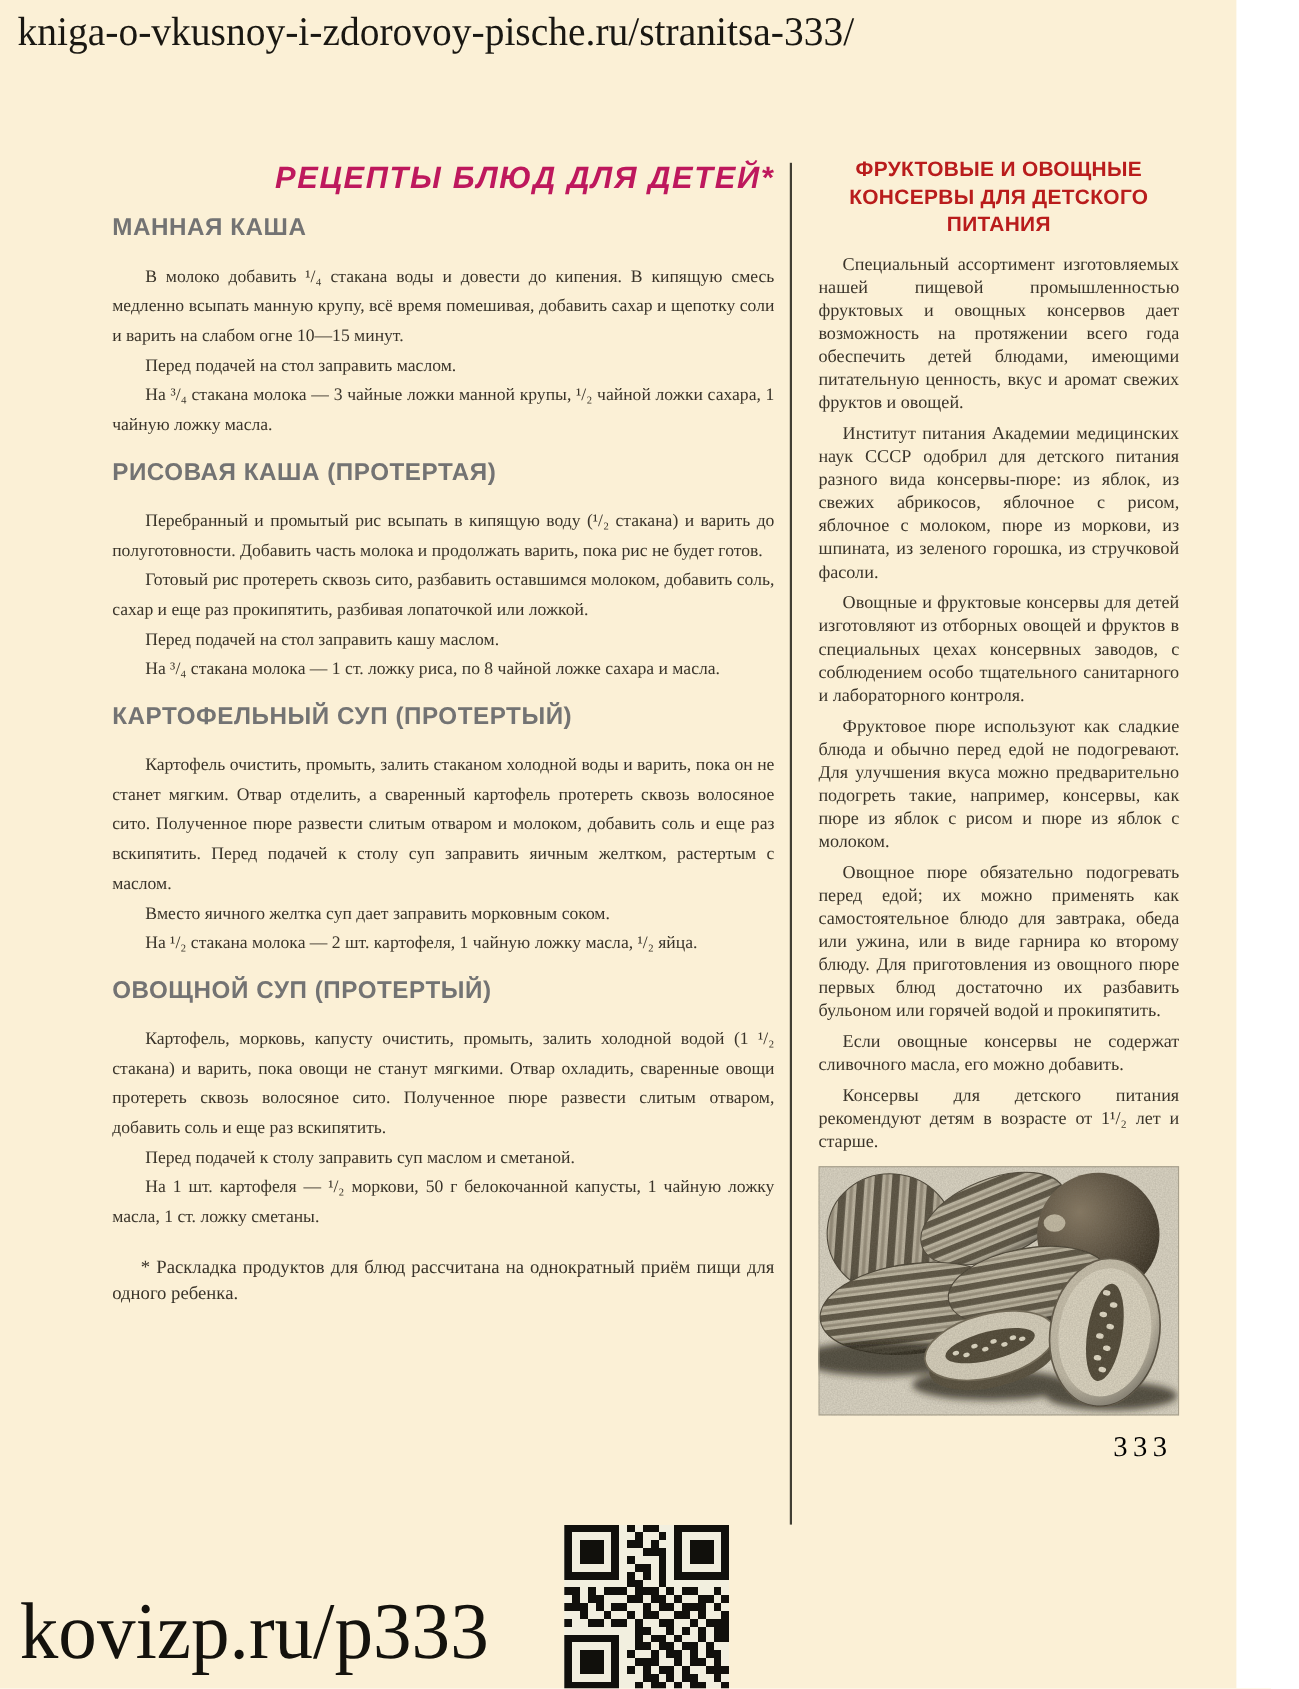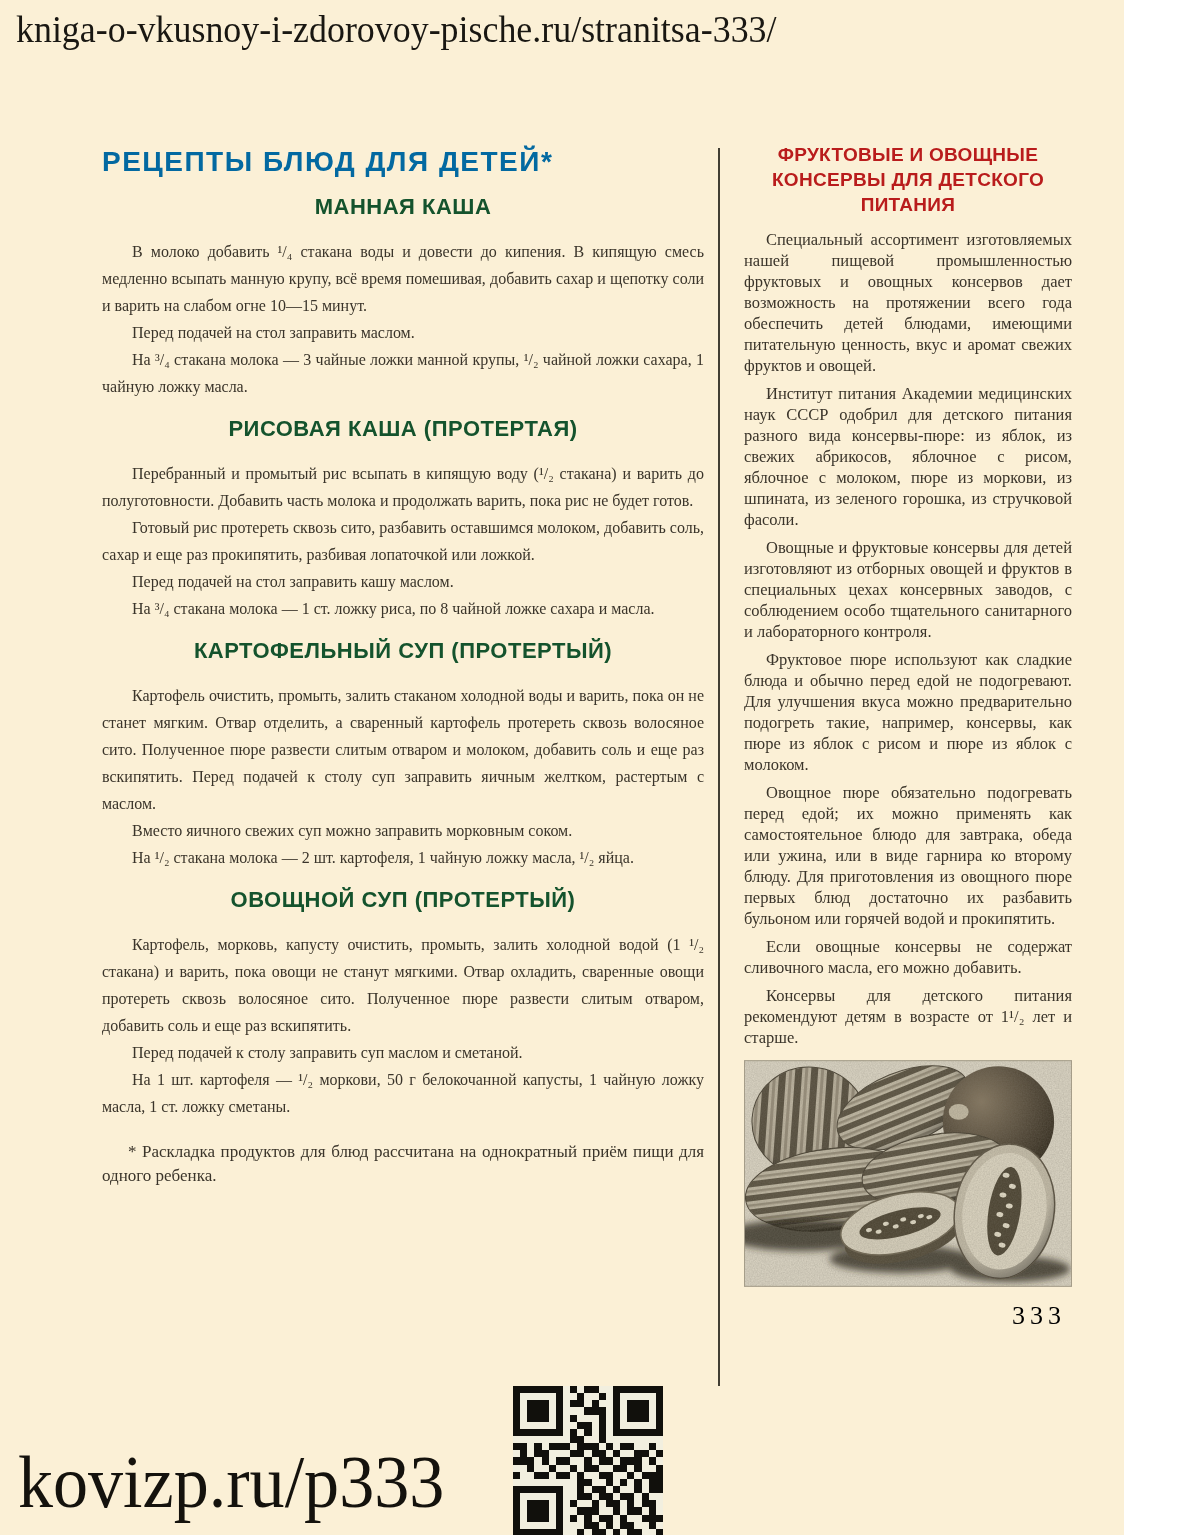--- a/index.html
+++ b/index.html
@@ -4,23 +4,23 @@
 <style>
   html,body{margin:0;padding:0;}
   .page{position:relative;width:1124px;height:1535px;background:#fbf0d6;overflow:hidden;
         font-family:"Liberation Serif","DejaVu Serif",serif;color:#3a342a;}
   .top-url{position:absolute;left:16px;top:8px;font-size:37px;color:#191712;white-space:nowrap;
            transform:scaleX(.97);transform-origin:left top;}
   .divider{position:absolute;left:718px;top:148px;width:2px;height:1238px;background:#413e33;}
   .col-left{position:absolute;left:102px;top:146px;width:602px;}
   .col-right{position:absolute;left:744px;top:142px;width:328px;}
   .h1-title{font-family:"Liberation Sans",sans-serif;font-weight:bold;font-size:28px;
-            letter-spacing:1.5px;text-align:left;color:#0369a1;margin:0 0 6px 0;}
+            letter-spacing:1.5px;text-align:right;color:#be185d;margin:0 0 6px 0;font-style:italic;}
   .heading{font-family:"Liberation Sans",sans-serif;font-weight:bold;font-size:22px;
-           letter-spacing:.5px;text-align:center;color:#14532d;margin:16px 0 18px 0;}
+           letter-spacing:.5px;color:#737373;margin:16px 0 18px 0;}
   .col-left p{font-size:16px;line-height:27px;text-align:justify;text-indent:30px;margin:0;hyphens:auto;}
   .col-left p.footnote{font-size:17px;line-height:24px;margin-top:20px;text-indent:26px;}
   .right-title{font-family:"Liberation Sans",sans-serif;font-weight:bold;font-size:19px;line-height:25px;
                letter-spacing:.3px;text-align:center;color:#b91c1c;margin:0 0 12px 0;}
   .col-right p{font-size:16.5px;line-height:21px;text-align:justify;text-indent:22px;margin:0 0 7px 0;hyphens:auto;}
   .photo{margin-top:12px;width:328px;height:227px;}
   .photo svg{display:block;}
   .pagenum{text-align:right;padding-right:6px;font-size:26px;letter-spacing:5px;margin-top:14px;color:#000000;}
   .qr{position:absolute;left:513px;top:1386px;width:150px;height:150px;}
   .bottom-link{position:absolute;left:18px;top:1441px;font-size:73px;color:#14120d;white-space:nowrap;
@@ -49,21 +49,21 @@
       <h2 class="heading">РИСОВАЯ КАША (ПРОТЕРТАЯ)</h2>
       <p>Перебранный и промытый рис всыпать в кипящую воду (¹/₂ стакана) и варить до полуготовности. Добавить часть молока и продолжать варить, пока рис не будет готов.</p>
       <p>Готовый рис протереть сквозь сито, разбавить оставшимся молоком, добавить соль, сахар и еще раз прокипятить, разбивая лопаточкой или ложкой.</p>
       <p>Перед подачей на стол заправить кашу маслом.</p>
       <p>На ³/₄ стакана молока — 1 ст. ложку риса, по 8 чайной ложке сахара и масла.</p>
     </section>
 
     <section>
       <h2 class="heading">КАРТОФЕЛЬНЫЙ СУП (ПРОТЕРТЫЙ)</h2>
       <p>Картофель очистить, промыть, залить стаканом холодной воды и варить, пока он не станет мягким. Отвар отделить, а сваренный картофель протереть сквозь волосяное сито. Полученное пюре развести слитым отваром и молоком, добавить соль и еще раз вскипятить. Перед подачей к столу суп заправить яичным желтком, растертым с маслом.</p>
-      <p>Вместо яичного свежих суп можно заправить морковным соком.</p>
+      <p>Вместо яичного желтка суп дает заправить морковным соком.</p>
       <p>На ¹/₂ стакана молока — 2 шт. картофеля, 1 чайную ложку масла, ¹/₂ яйца.</p>
     </section>
 
     <section>
       <h2 class="heading">ОВОЩНОЙ СУП (ПРОТЕРТЫЙ)</h2>
       <p>Картофель, морковь, капусту очистить, промыть, залить холодной водой (1 ¹/₂ стакана) и варить, пока овощи не станут мягкими. Отвар охладить, сваренные овощи протереть сквозь волосяное сито. Полученное пюре развести слитым отваром, добавить соль и еще раз вскипятить.</p>
       <p>Перед подачей к столу заправить суп маслом и сметаной.</p>
       <p>На 1 шт. картофеля — ¹/₂ моркови, 50 г белокочанной капусты, 1 чайную ложку масла, 1 ст. ложку сметаны.</p>
     </section>
 

